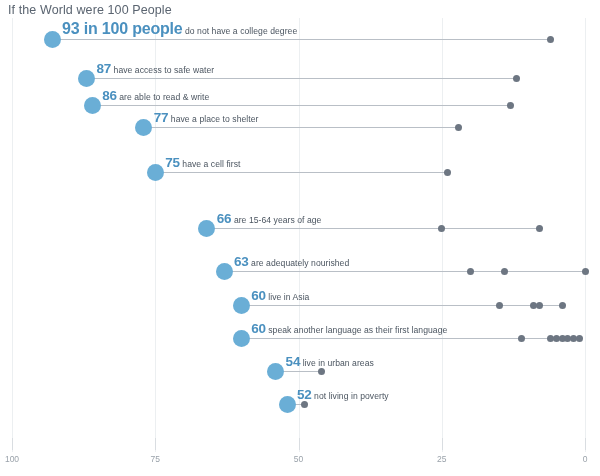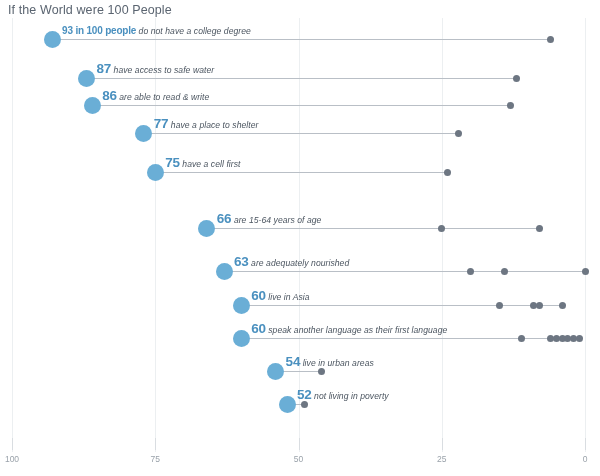--- a/index.html
+++ b/index.html
@@ -78,27 +78,26 @@
     white-space: nowrap;
     z-index: 5;
   }
   .lbl .num {
     font-size: 13.5px;
     font-weight: bold;
     color: #4a90bf;
     letter-spacing: -0.2px;
   }
   .lbl .num.big {
-    font-size: 10px;
+    font-size: 16px;
   }
   .lbl .txt {
     font-size: 8.6px;
     color: #4b5560;
     letter-spacing: 0.05px;
-    font-style: italic;
   }
   .axis {
     position: absolute;
     left: 0;
     top: 452px;
     width: 600px;
     height: 24px;
   }
   .tick-mark {
     position: absolute;
@@ -139,21 +138,21 @@
         <div class="dot-sub" style="left: 512.74px; background: rgb(109, 118, 130);"></div>
         <div class="dot-main" style="left: 77.99px; background: rgb(106, 174, 214);"></div>
         <div class="lbl" style="left: 96.49px;"><span class="num">87</span><span class="txt"> have access to safe water</span></div>
       </div>
       <div class="row" style="top: 66.4px;">
         <div class="conn" style="left: 92.22px; width: 418.29px;"></div>
         <div class="dot-sub" style="left: 507.01px; background: rgb(109, 118, 130);"></div>
         <div class="dot-main" style="left: 83.72px; background: rgb(106, 174, 214);"></div>
         <div class="lbl" style="left: 102.22px;"><span class="num">86</span><span class="txt"> are able to read &amp; write</span></div>
       </div>
-      <div class="row" style="top: 94px;">
+      <div class="row" style="top: 88px;">
         <div class="conn" style="left: 143.79px; width: 315.15px;"></div>
         <div class="dot-sub" style="left: 455.44px; background: rgb(109, 118, 130);"></div>
         <div class="dot-main" style="left: 135.29px; background: rgb(106, 174, 214);"></div>
         <div class="lbl" style="left: 153.79px;"><span class="num">77</span><span class="txt"> have a place to shelter</span></div>
       </div>
       <div class="row" style="top: 132.8px;">
         <div class="conn" style="left: 155.25px; width: 292.23px;"></div>
         <div class="dot-sub" style="left: 443.98px; background: rgb(109, 118, 130);"></div>
         <div class="dot-main" style="left: 146.75px; background: rgb(106, 174, 214);"></div>
         <div class="lbl" style="left: 165.25px;"><span class="num">75</span><span class="txt"> have a cell first</span></div>

